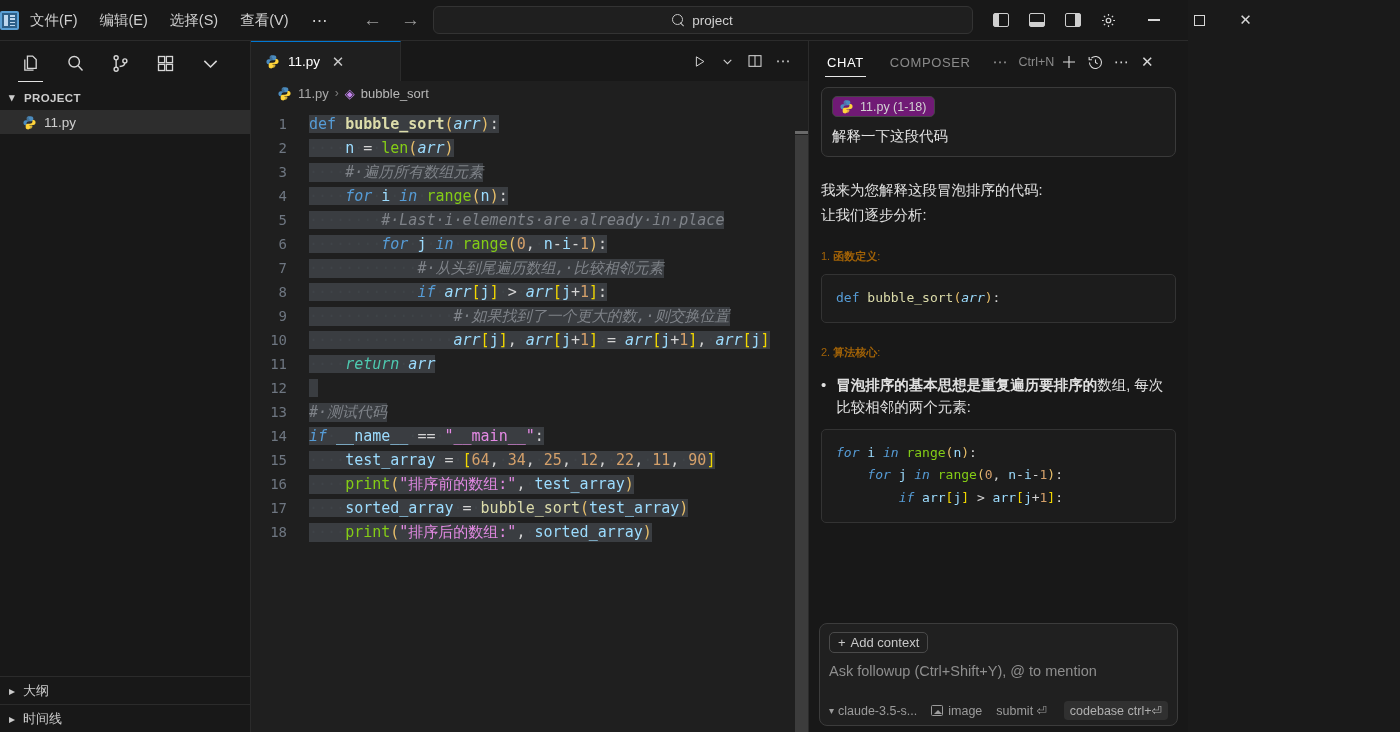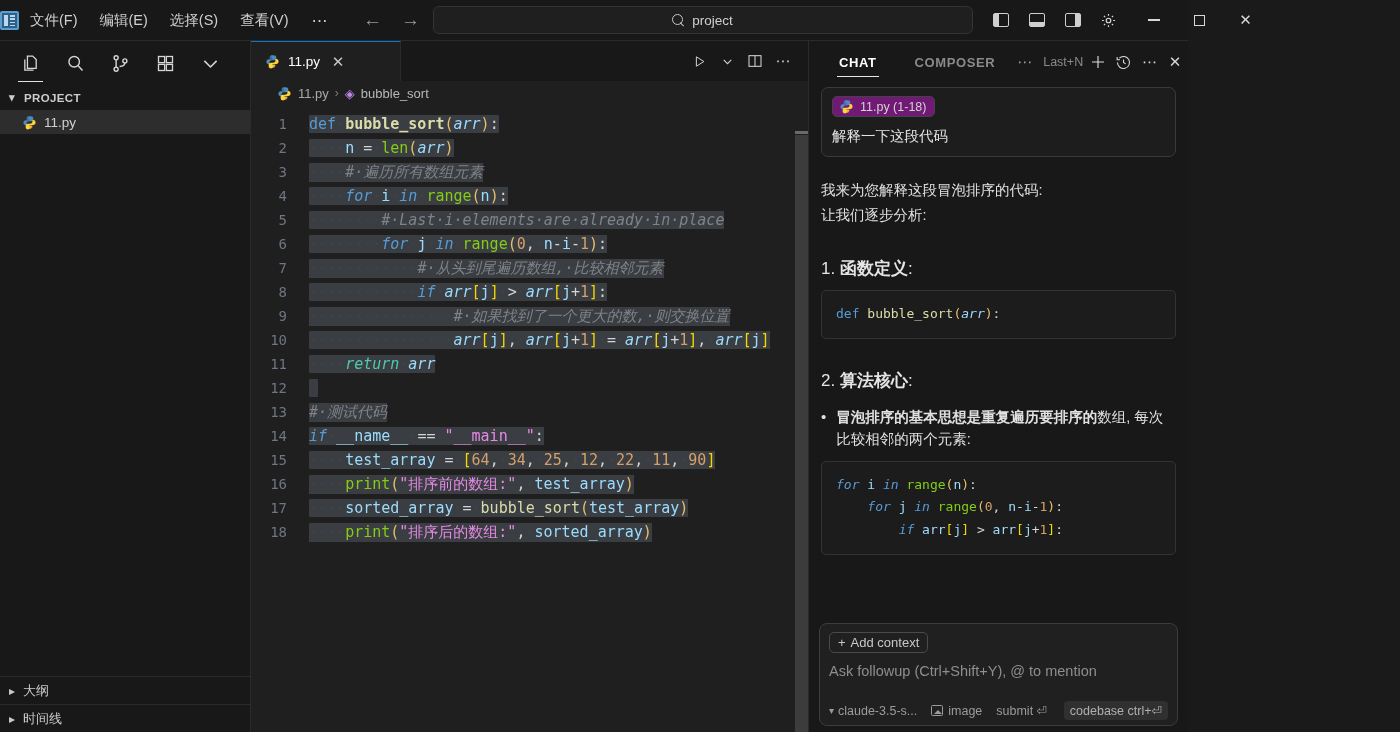--- a/index.html
+++ b/index.html
@@ -145,41 +145,41 @@
   .vscroll {
     position: absolute; right: 0; top: 0; bottom: 0; width: 14px; background: transparent;
   }
   .vthumb { position: absolute; right: 0; top: 30px; width: 13px; height: 600px; background: #3c3c3c; }
   .vthumb::before { content:""; position:absolute; left:0; right:0; top:-4px; height:3px; background:#6a6a6a; }
 
   
   .chat { width: 380px; min-width: 380px; background: #181818; border-left: 1px solid #2b2b2b; display: flex; flex-direction: column; }
   .chat-head { height: 42px; display: flex; align-items: center; padding-left: 14px; gap: 0; }
   .chat-tab {
-    font-size: 13px; font-weight: bold; color: #8a8a8a; letter-spacing: .6px; padding: 0 4px;
-    height: 42px; display: flex; align-items: center; position: relative; margin-right: 18px; margin-left: 12px;
+    font-size: 13px; font-weight: normal; color: #8a8a8a; letter-spacing: .6px; padding: 0 4px;
+    height: 42px; display: flex; align-items: center; position: relative; margin-right: 18px;
   }
   .chat-tab.active { color: #ffffff; }
   .chat-tab.active::after { content:""; position:absolute; bottom: 6px; left: 2px; right: 2px; height: 1.5px; background:#e8e8e8; }
   .chat-dots { color: #9a9a9a; font-size: 15px; letter-spacing: 1px; margin-right: 10px; }
   .chat-hint { font-size: 12.5px; color: #8a8a8a; margin-right: 2px; }
   .chat-ic { width: 26px; height: 28px; display:flex; align-items:center; justify-content:center; color:#d6d6d6; }
 
   .chat-body { flex: 1; overflow: hidden; padding: 0 12px; position: relative; }
   .usermsg {
     border: 1px solid #3a3a3a; border-radius: 7px; padding: 8px 10px 10px 10px; margin-top: 4px; background: #1d1d1d;
   }
   .ctx-chip {
     display: inline-flex; align-items: center; gap: 6px; border: 1px solid #444; border-radius: 5px;
     padding: 2px 8px 2px 6px; font-size: 12.5px; color: #d2d2d2; background: #701a75;
   }
   .usertext { margin-top: 9px; font-size: 14.5px; color: #e4e4e4; }
   .para { font-size: 14.5px; color: #e0e0e0; line-height: 1.55; margin-top: 22px; }
   .para.tight { margin-top: 3px; }
-  .hstep { font-size: 17px; color: #e5e5e5; margin-top: 30px; }
+  .hstep { font-size: 11px; color: #a16207; margin-top: 22px; }
   .hstep b { font-weight: bold; }
   .codeblock {
     border: 1px solid #333333; border-radius: 5px; background: #1c1c1c; margin-top: 10px;
     padding: 12px 14px; font-family: "DejaVu Sans Mono", monospace; font-size: 13px; white-space: pre; line-height: 1.75;
     overflow: hidden;
   }
   .bullet { display: flex; gap: 10px; margin-top: 14px; font-size: 14.5px; color: #e0e0e0; line-height: 1.55; }
   .bullet .dot { font-size: 15px; line-height: 1.45; }
 
   .chat-input {
@@ -402,21 +402,21 @@
           <div class="vthumb"></div>
         </div>
       </div>
     </div>
 
     <div class="chat">
       <div class="chat-head">
         <div class="chat-tab active">CHAT</div>
         <div class="chat-tab">COMPOSER</div>
         <div class="chat-dots">⋯</div>
-        <div class="chat-hint">Last+N</div>
+        <div class="chat-hint">Ctrl+N</div>
         <div class="chat-ic">
           <svg width="18" height="18" viewBox="0 0 24 24" fill="none" stroke="#dcdcdc" stroke-width="1.5">
               <path d="M12 4v16M4 12h16"></path>
             </svg>
         </div>
         <div class="chat-ic">
           <svg width="17" height="17" viewBox="0 0 24 24" fill="none" stroke="#dcdcdc" stroke-width="1.5">
             <path d="M3.5 12a8.5 8.5 0 1 0 2.6-6.1"></path>
               <path d="M3 4.2v4h4"></path>
               <path d="M12 7.6V12l3 2"></path>

